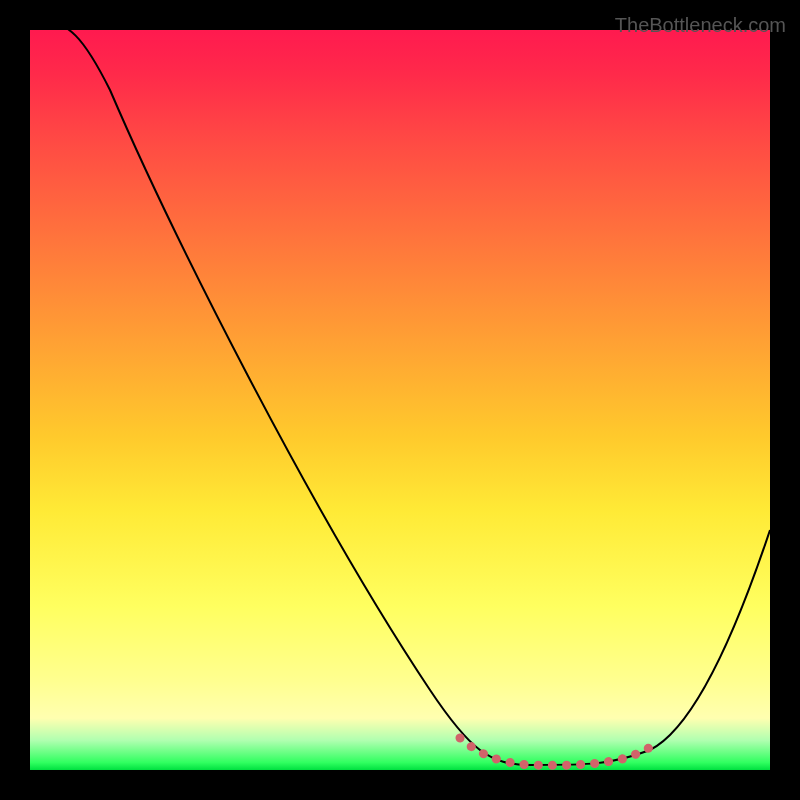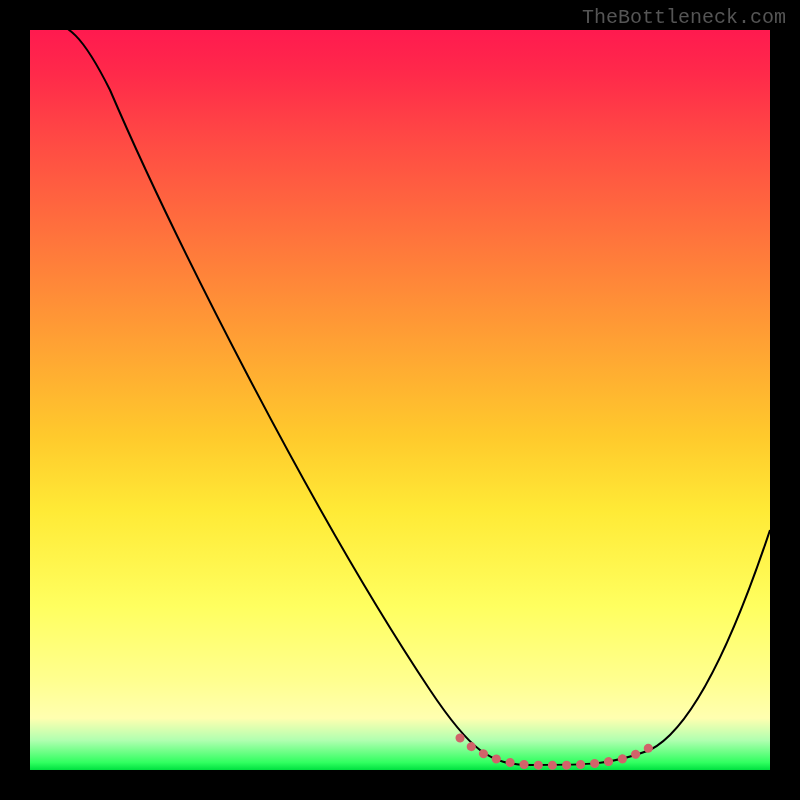--- a/index.html
+++ b/index.html
@@ -12,27 +12,26 @@
     font-family: Arial, sans-serif;
   }
   .chart-container {
     position: relative;
     width: 800px;
     height: 800px;
     background: #000;
   }
   .watermark {
     position: absolute;
-    top: 6px;
+    top: 14px;
     right: 14px;
     color: #555;
     font-size: 20px;
     font-weight: 500;
     z-index: 10;
-    font-family: Liberation Mono, monospace;
   }
   .plot-area {
     position: absolute;
     left: 30px;
     top: 30px;
     width: 740px;
     height: 740px;
     overflow: hidden;
   }
   .gradient-bg {

